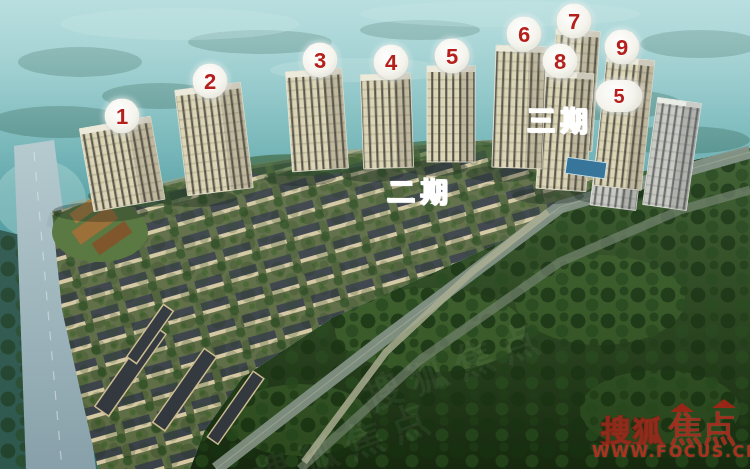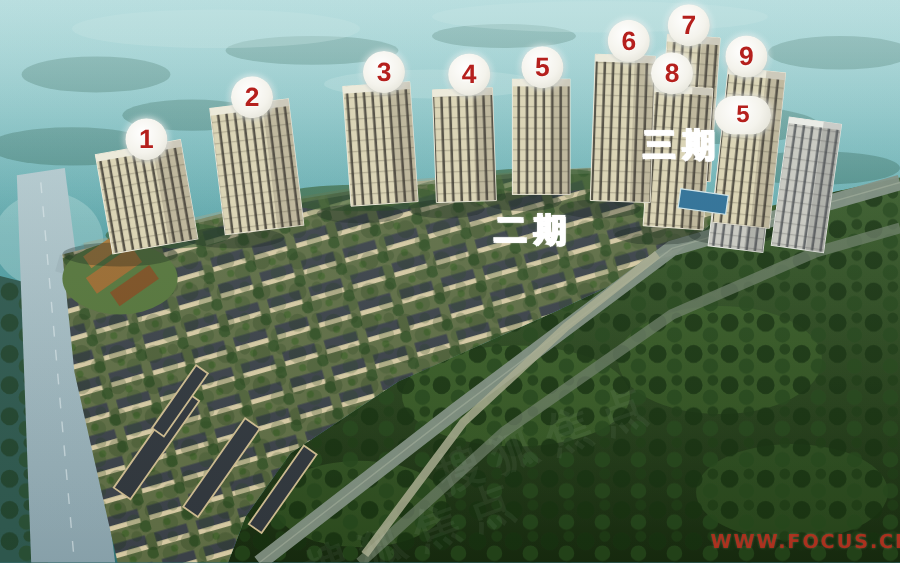--- a/index.html
+++ b/index.html
@@ -19,21 +19,21 @@
     display:flex;align-items:center;justify-content:center;
     color:#b5201d;font-weight:bold;font-size:22px;line-height:1;
     text-shadow:0 1px 0 rgba(255,255,255,0.5);
   }
   .marker.wide{width:47px;height:32px;border-radius:16px;font-size:20px;}
 
   
   .phase-label{
     position:absolute;transform:translate(-50%,-50%);
     color:#cf1115;font-size:27px;font-weight:bold;letter-spacing:6px;
-    padding-left:22px;white-space:nowrap;
+    padding-left:6px;white-space:nowrap;
     -webkit-text-stroke:1.6px #ffffff;
     text-shadow:0 0 2px #fff,0 0 2px #fff,1px 1px 0 #fff,-1px -1px 0 #fff;
     font-family:"DejaVu Sans",sans-serif;
   }
 
   
   .watermark{
     position:absolute;right:4px;bottom:8px;width:154px;text-align:center;
     font-family:"DejaVu Sans",sans-serif;
   }
@@ -256,20 +256,28 @@
   <div class="marker" style="left:210px;top:81px">2</div>
   <div class="marker" style="left:320px;top:60px">3</div>
   <div class="marker" style="left:391px;top:62px">4</div>
   <div class="marker" style="left:452px;top:56px">5</div>
   <div class="marker" style="left:524px;top:34px">6</div>
   <div class="marker" style="left:574px;top:21px">7</div>
   <div class="marker" style="left:560px;top:61px">8</div>
   <div class="marker" style="left:622px;top:47px">9</div>
   <div class="marker wide" style="left:619px;top:96px">5</div>
 
-  <div class="phase-label" style="left:434px;top:192px">二期</div>
+  <div class="phase-label" style="left:418px;top:192px">二期</div>
   <div class="phase-label" style="left:558px;top:121px">三期</div>
 
   <div class="watermark">
+    <div class="brand-line">
+      <span class="brand-souhu">搜狐</span>
+      <span class="brand-focus">
+        <span class="roof roof-1"></span>
+        <span class="roof roof-2"></span>
+        <span>焦点</span>
+      </span>
+    </div>
     <div class="brand-url">WWW.FOCUS.CN</div>
   </div>
 
 </div>
 
 </body></html>

